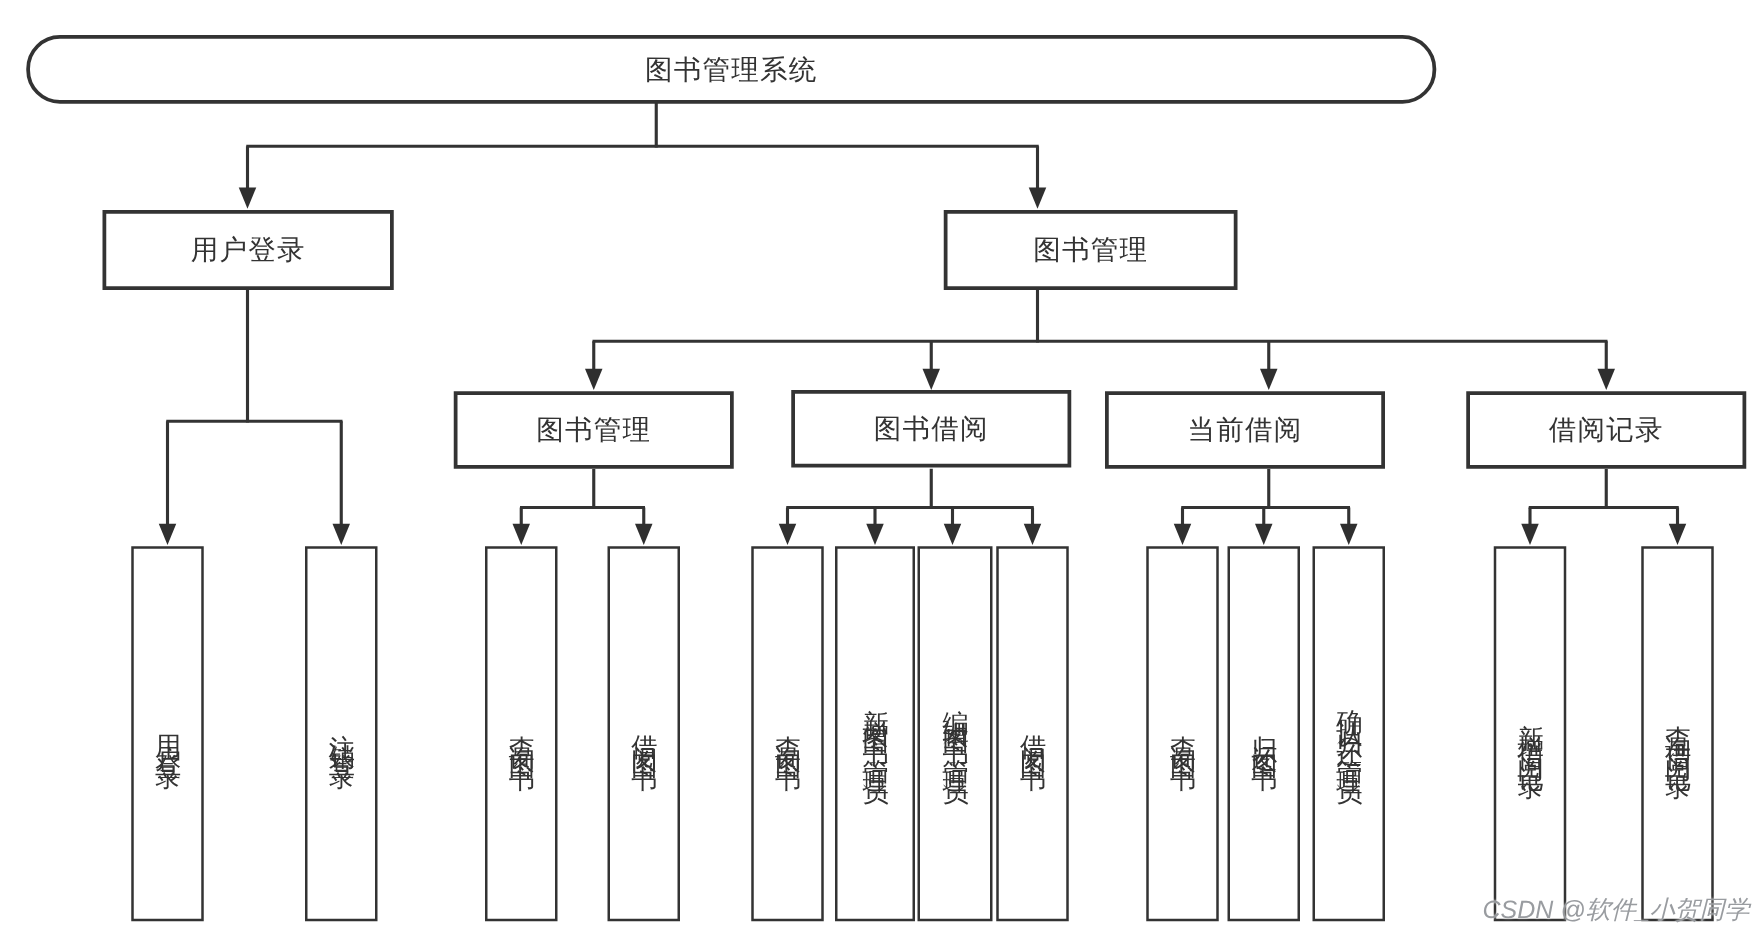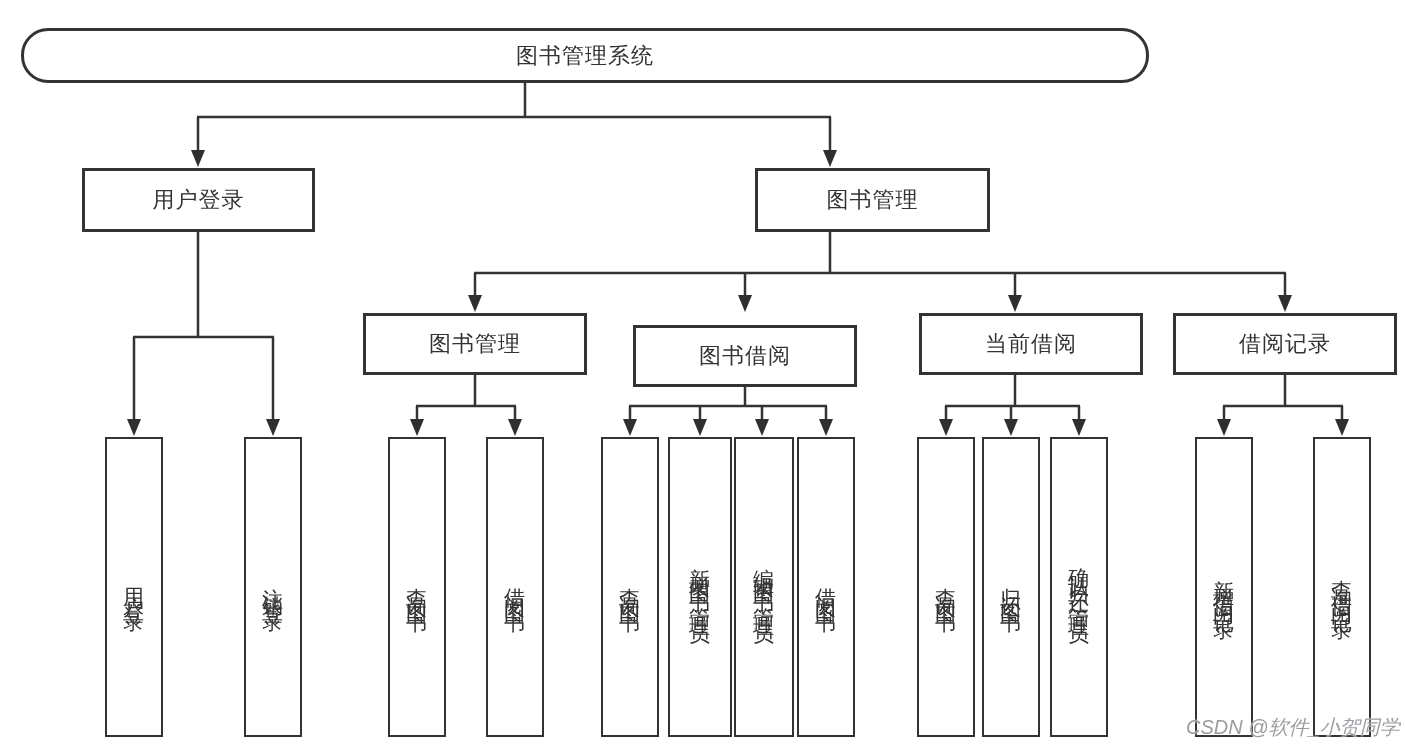--- a/index.html
+++ b/index.html
@@ -107,24 +107,24 @@
   <div class="box" style="left:82px;top:168px;width:233px;height:64px;">
     <span class="hlabel">用户登录</span>
   </div>
   <div class="box" style="left:712px;top:168px;width:235px;height:64px;margin-left:43px;">
     <span class="hlabel">图书管理</span>
   </div>
 
   <div class="box" style="left:363px;top:313px;width:224px;height:62px;">
     <span class="hlabel">图书管理</span>
   </div>
-  <div class="box" style="left:633px;top:325px;width:224px;height:62px;">
+  <div class="box" style="left:633px;top:312px;width:224px;height:62px;">
     <span class="hlabel">图书借阅</span>
   </div>
-  <div class="box" style="left:919px;top:313px;width:224px;height:62px;">
+  <div class="box" style="left:884px;top:313px;width:224px;height:62px;">
     <span class="hlabel">当前借阅</span>
   </div>
   <div class="box" style="left:1173px;top:313px;width:224px;height:62px;">
     <span class="hlabel">借阅记录</span>
   </div>
 
   <div class="box leaf" style="left:105px;">
     <span class="vtext">用户登录</span>
   </div>
   <div class="box leaf" style="left:244px;">

